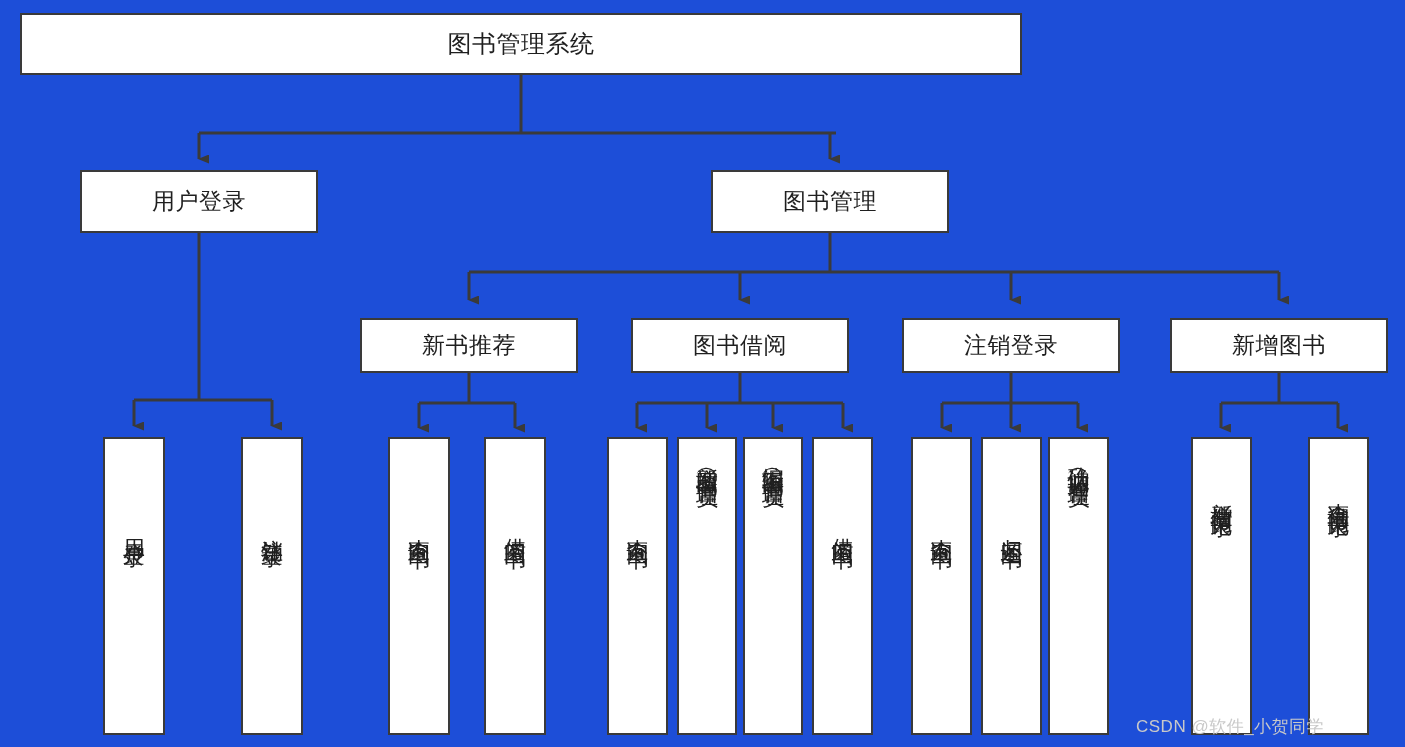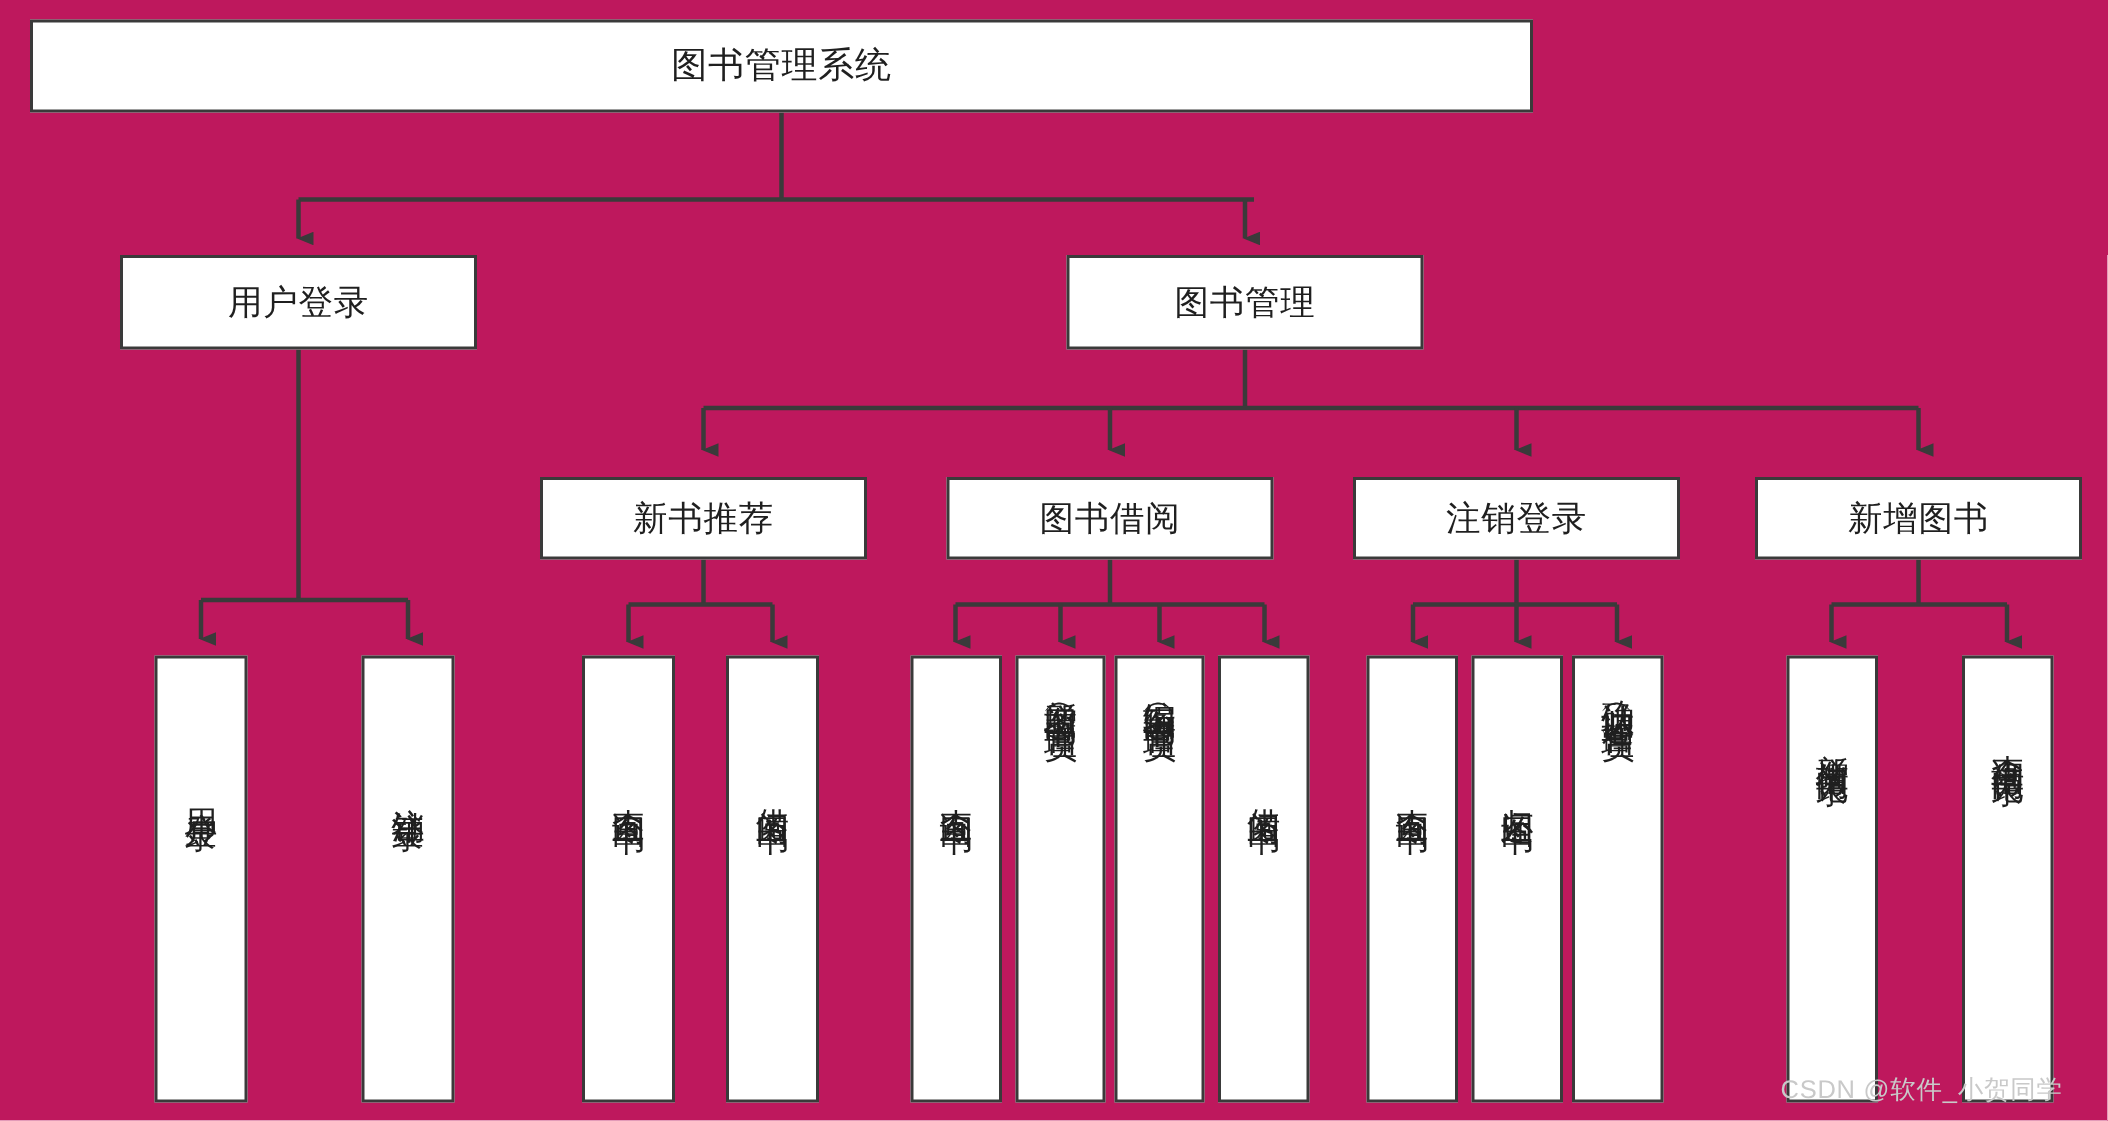--- a/index.html
+++ b/index.html
@@ -8,21 +8,21 @@
     padding: 0;
     background: #ffffff;
   }
   body {
     font-family: "Liberation Sans", "DejaVu Sans", sans-serif;
   }
   #diagram-canvas {
     position: relative;
     width: 1405px;
     height: 747px;
-    background: #be185d;
+    background: #1d4ed8;
     overflow: hidden;
   }
   #edge-layer {
     position: absolute;
     left: 0;
     top: 0;
     width: 1405px;
     height: 747px;
     pointer-events: none;
   }
@@ -206,15 +206,15 @@
   </div>
 
   <div class="node vertical mid2" style="left:1191px; top:437px; width:61px; height:298px;">
     <span class="node-label">新增借阅记录</span>
   </div>
 
   <div class="node vertical mid2" style="left:1308px; top:437px; width:61px; height:298px;">
     <span class="node-label">查询借阅记录</span>
   </div>
 
-  <div class="watermark" style="left:1187px; top:715px;text-align:right;">CSDN @软件_小贺同学</div>
+  <div class="watermark" style="left:1136px; top:715px;text-align:right;">CSDN @软件_小贺同学</div>
 
 </div>
 
 </body></html>

